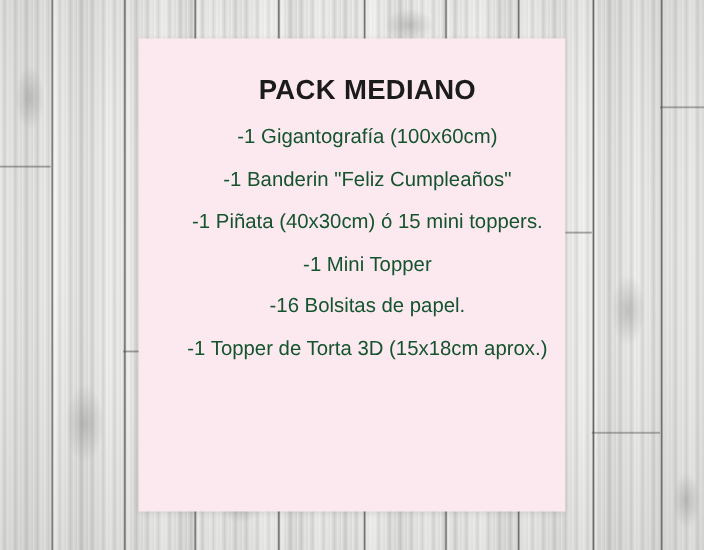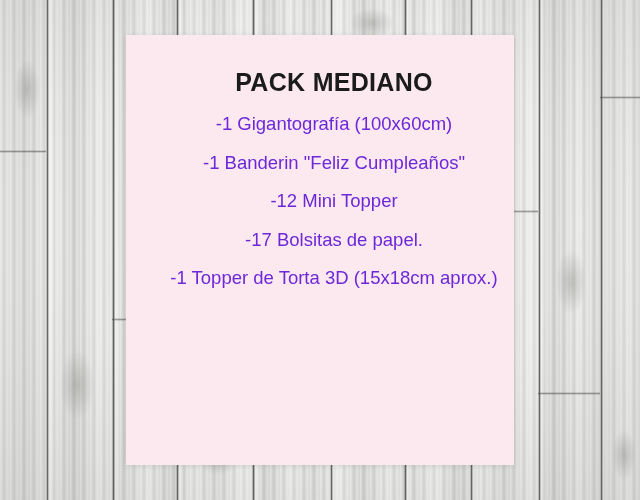--- a/index.html
+++ b/index.html
@@ -138,21 +138,21 @@
   .items {
     display: flex;
     flex-direction: column;
     align-items: center;
     width: 100%;
   }
 
   .line {
     font-family: "Liberation Sans", sans-serif;
     font-size: 18.5px;
-    color: #6d28d9;
+    color: #14532d;
     text-align: left;
     line-height: 1.0;
     margin-bottom: 20px;
     white-space: nowrap;
   }
   .line:last-child { margin-bottom: 12px; }
 </style>
 </head>
 <body>
 
@@ -185,20 +185,21 @@
 
   <div class="vignette"></div>
 
   <div class="card">
     <div class="card-inner">
       <div class="pack-title">PACK MEDIANO</div>
 
       <div class="items">
         <div class="line">-1 Gigantografía (100x60cm)</div>
         <div class="line">-1 Banderin "Feliz Cumpleaños"</div>
-        <div class="line">-12 Mini Topper</div>
-        <div class="line">-17 Bolsitas de papel.</div>
+        <div class="line">-1 Piñata (40x30cm) ó 15 mini toppers.</div>
+        <div class="line">-1 Mini Topper</div>
+        <div class="line">-16 Bolsitas de papel.</div>
         <div class="line">-1 Topper de Torta 3D (15x18cm aprox.)</div>
       </div>
     </div>
   </div>
 
 </div>
 
 </body></html>

